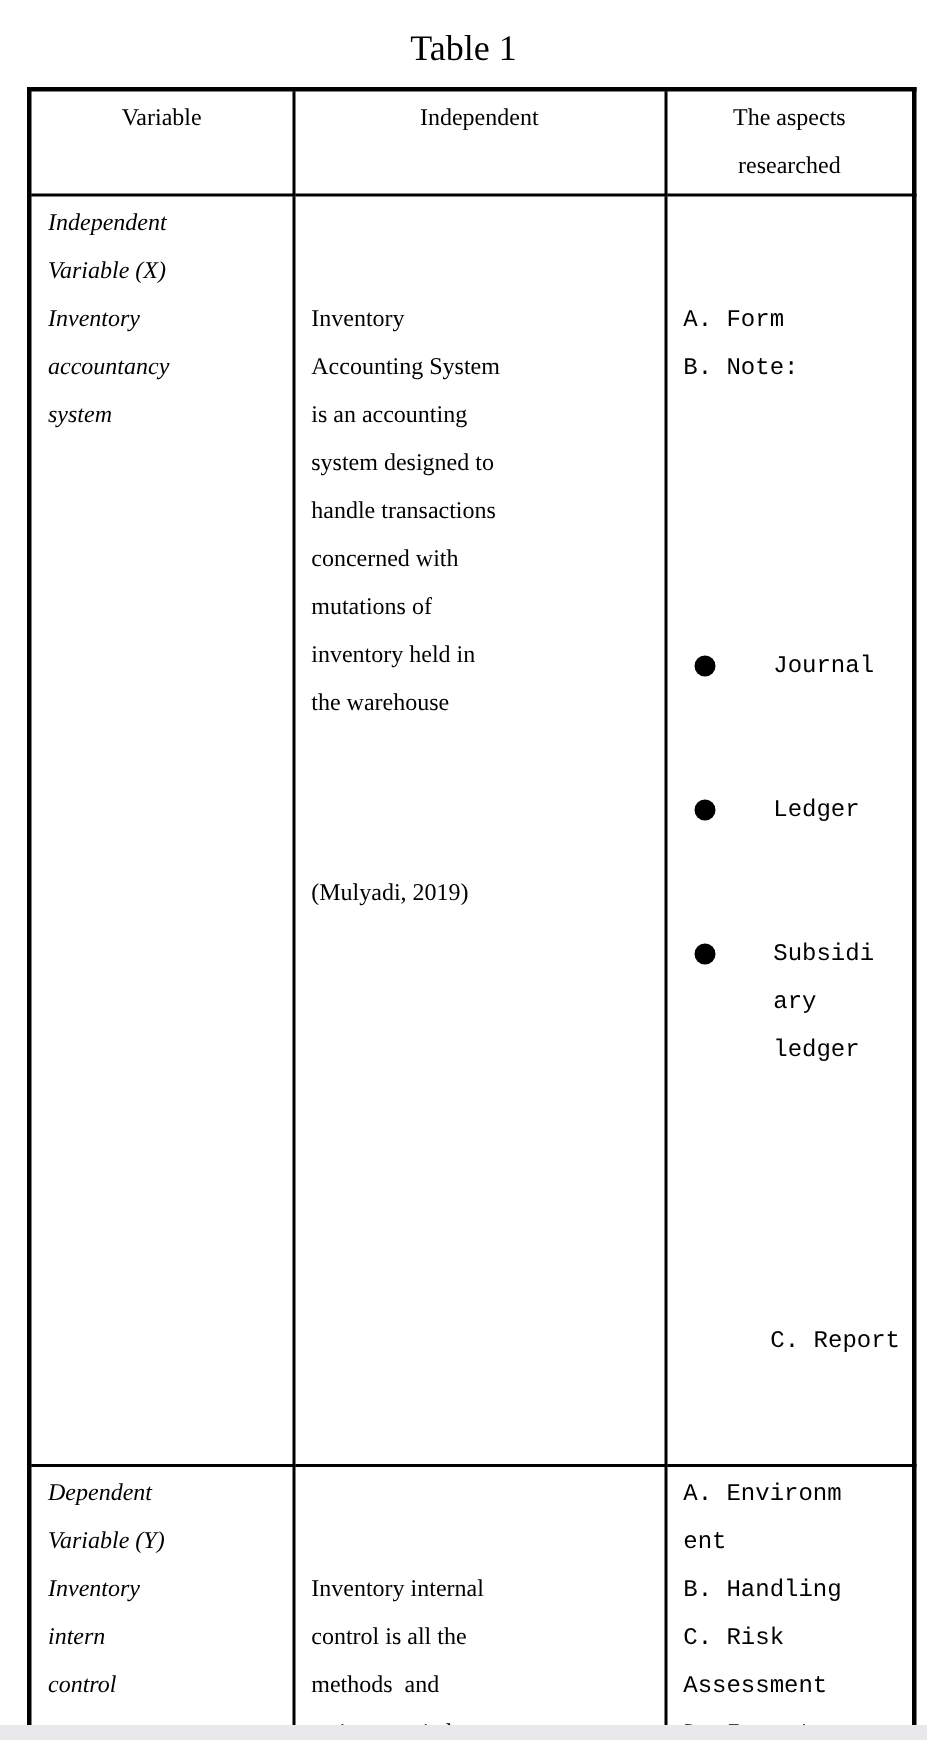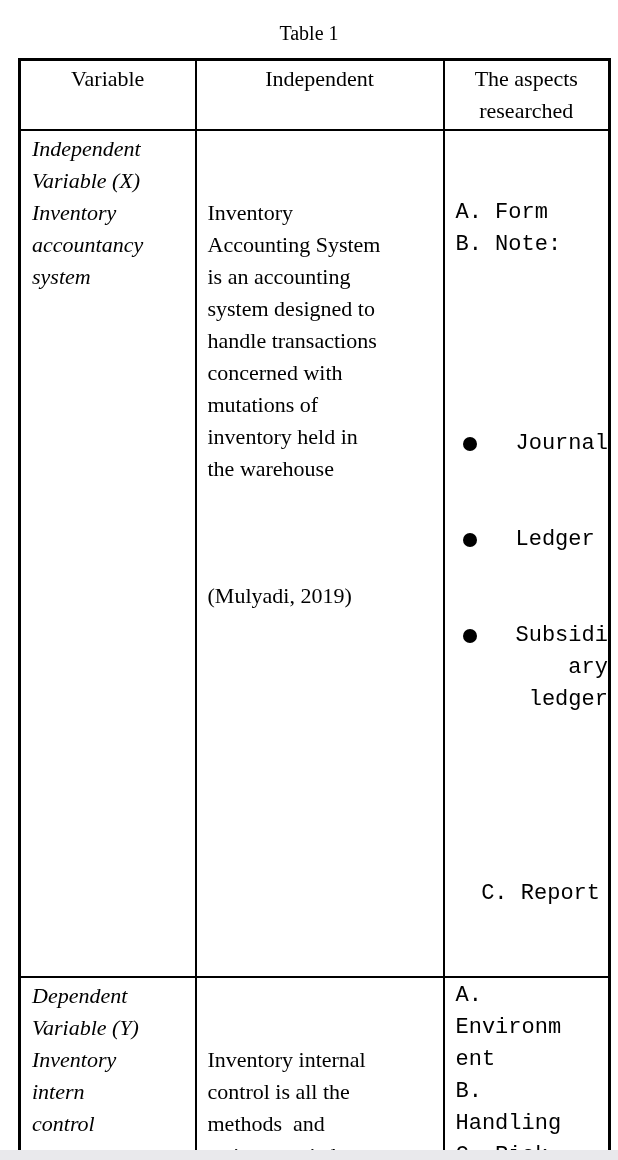--- a/index.html
+++ b/index.html
@@ -9,35 +9,35 @@
   body {
     width: 618px; height: 1160px;
     background: #ffffff;
     color: #000000;
     font-family: "Liberation Serif", "DejaVu Serif", serif;
     position: relative;
     overflow: hidden;
   }
   .caption {
     text-align: center;
-    font-size: 20px;
+    font-size: 24px;
     line-height: 42px;
     padding-top: 12px;
   }
   table.optable {
     border-collapse: collapse;
     table-layout: fixed;
     width: 590px;
     margin: 4px 0 0 18px;
     border: 3px solid #000;
   }
   table.optable td {
     border: 2px solid #000;
     vertical-align: top;
-    font-size: 22px;
+    font-size: 16px;
     line-height: 32px;
     white-space: pre-wrap;
     padding: 2px 8px 2px 11px;
     overflow: hidden;
   }
   tr.header-row { height: 65px; }
   tr.header-row td {
     text-align: center;
     padding: 2px 4px;
   }
@@ -55,21 +55,20 @@
   .dot {
     width: 14px; height: 14px;
     border-radius: 50%;
     background: #000;
     margin-top: 9px;
     flex: none;
   }
   .bullet-text {
     margin-left: 39px;
     white-space: pre-wrap;
-    text-align: right;
   }
   .post-list { margin-top: 34px; text-align: right; }
   .bottom-strip {
     position: absolute;
     left: 0; bottom: 0;
     width: 618px; height: 10px;
     background: #e9e9ec;
   }
 </style>
 </head>

